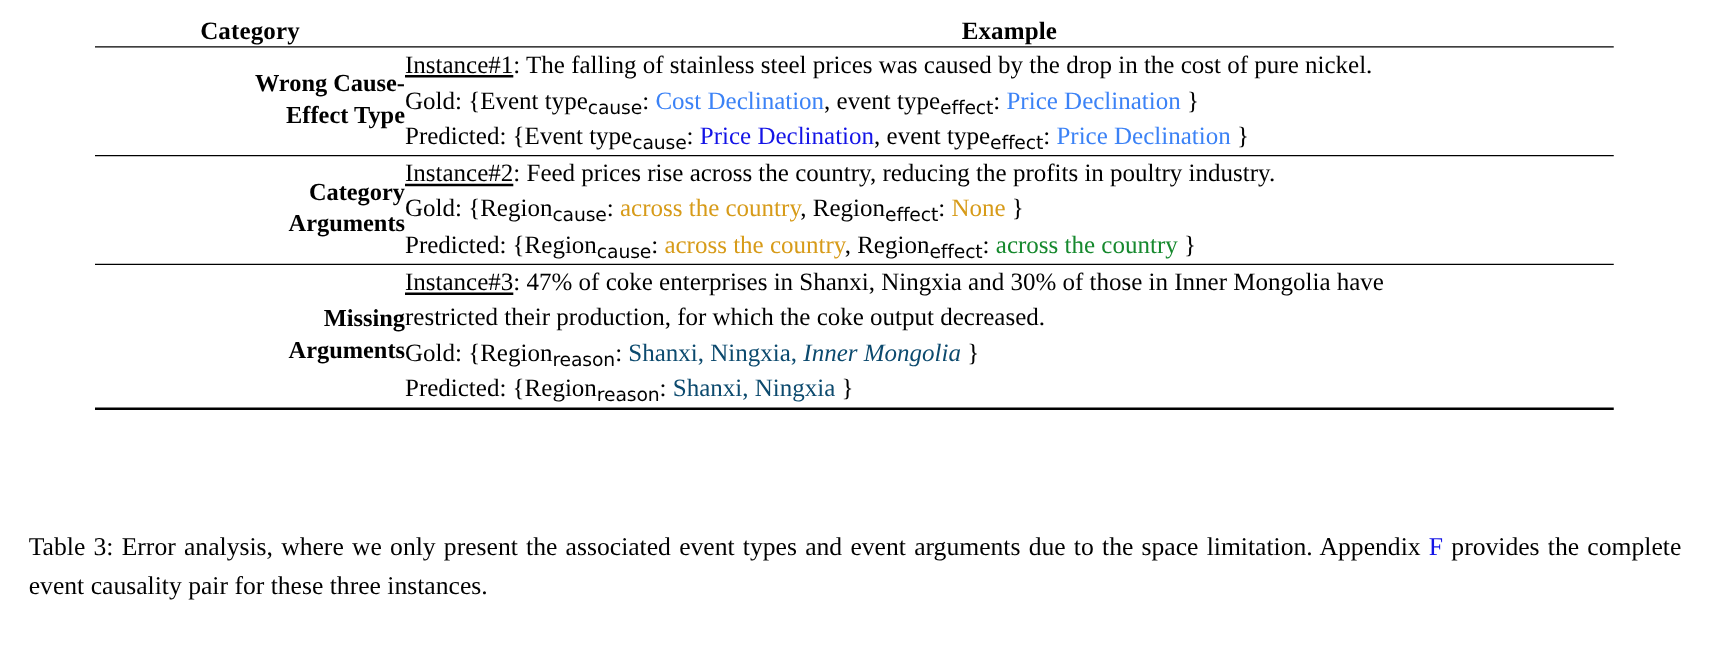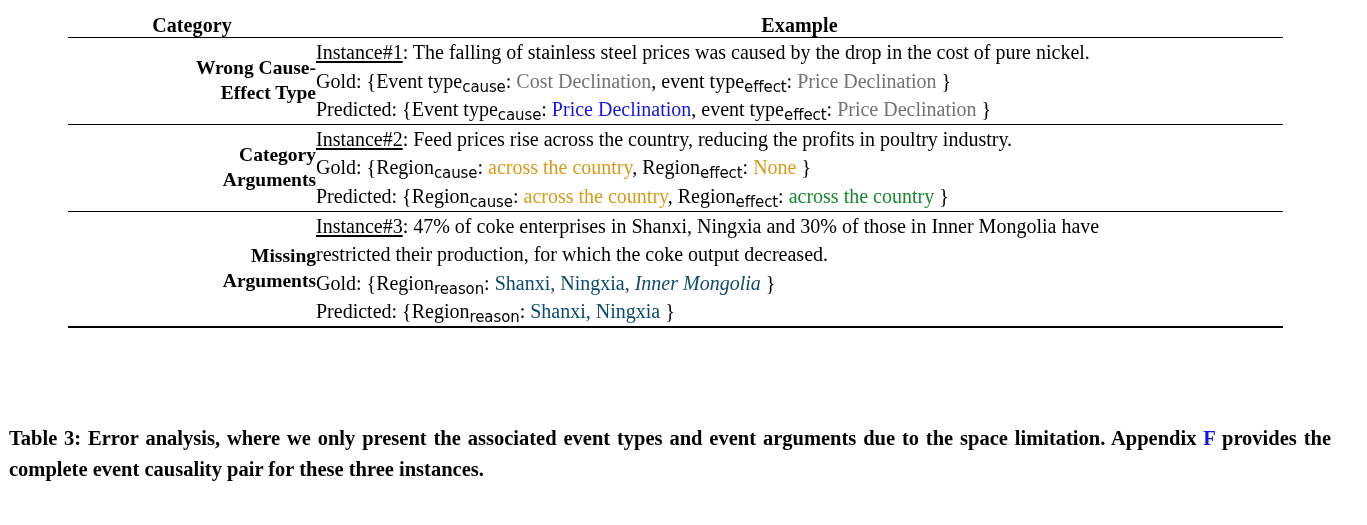--- a/index.html
+++ b/index.html
@@ -17,21 +17,21 @@
   .page {
     position: relative;
     width: 1367px;
     height: 525px;
     overflow: hidden;
   }
 
   
   .table-wrap {
     position: absolute;
-    left: 68px;
+    left: 76px;
     top: 14px;
     width: 1215px;
   }
   table.errtable {
     border-collapse: collapse;
     width: 1215px;
     table-layout: fixed;
   }
   table.errtable td, table.errtable th {
     padding: 0;
@@ -70,38 +70,37 @@
 
   sub.sb {
     font-family: "DejaVu Sans", "Liberation Sans", sans-serif;
     font-size: 15px;
     vertical-align: baseline;
     position: relative;
     top: 4px;
     letter-spacing: -0.1px;
   }
 
-  .c-pink  { color: #737373; }
+  .c-pink  { color: #3b82f6; }
   .c-blue  { color: #1414e6; }
   .c-gold  { color: #d79b19; }
   .c-green { color: #16892e; }
   .c-red   { color: #0c4a6e; }
   .ital    { font-style: italic; }
 
   
   .caption {
     position: absolute;
-    left: 9px;
+    left: 23px;
     top: 423px;
     width: 1322px;
     font-size: 20.5px;
     line-height: 1.52;
     text-align: justify;
     text-align-last: left;
-    font-weight: bold;
   }
   .caption .ref { color: #1414e6; }
 </style>
 </head>
 <body>
 
 <div class="page">
 
   <div class="table-wrap">
     <table class="errtable">

